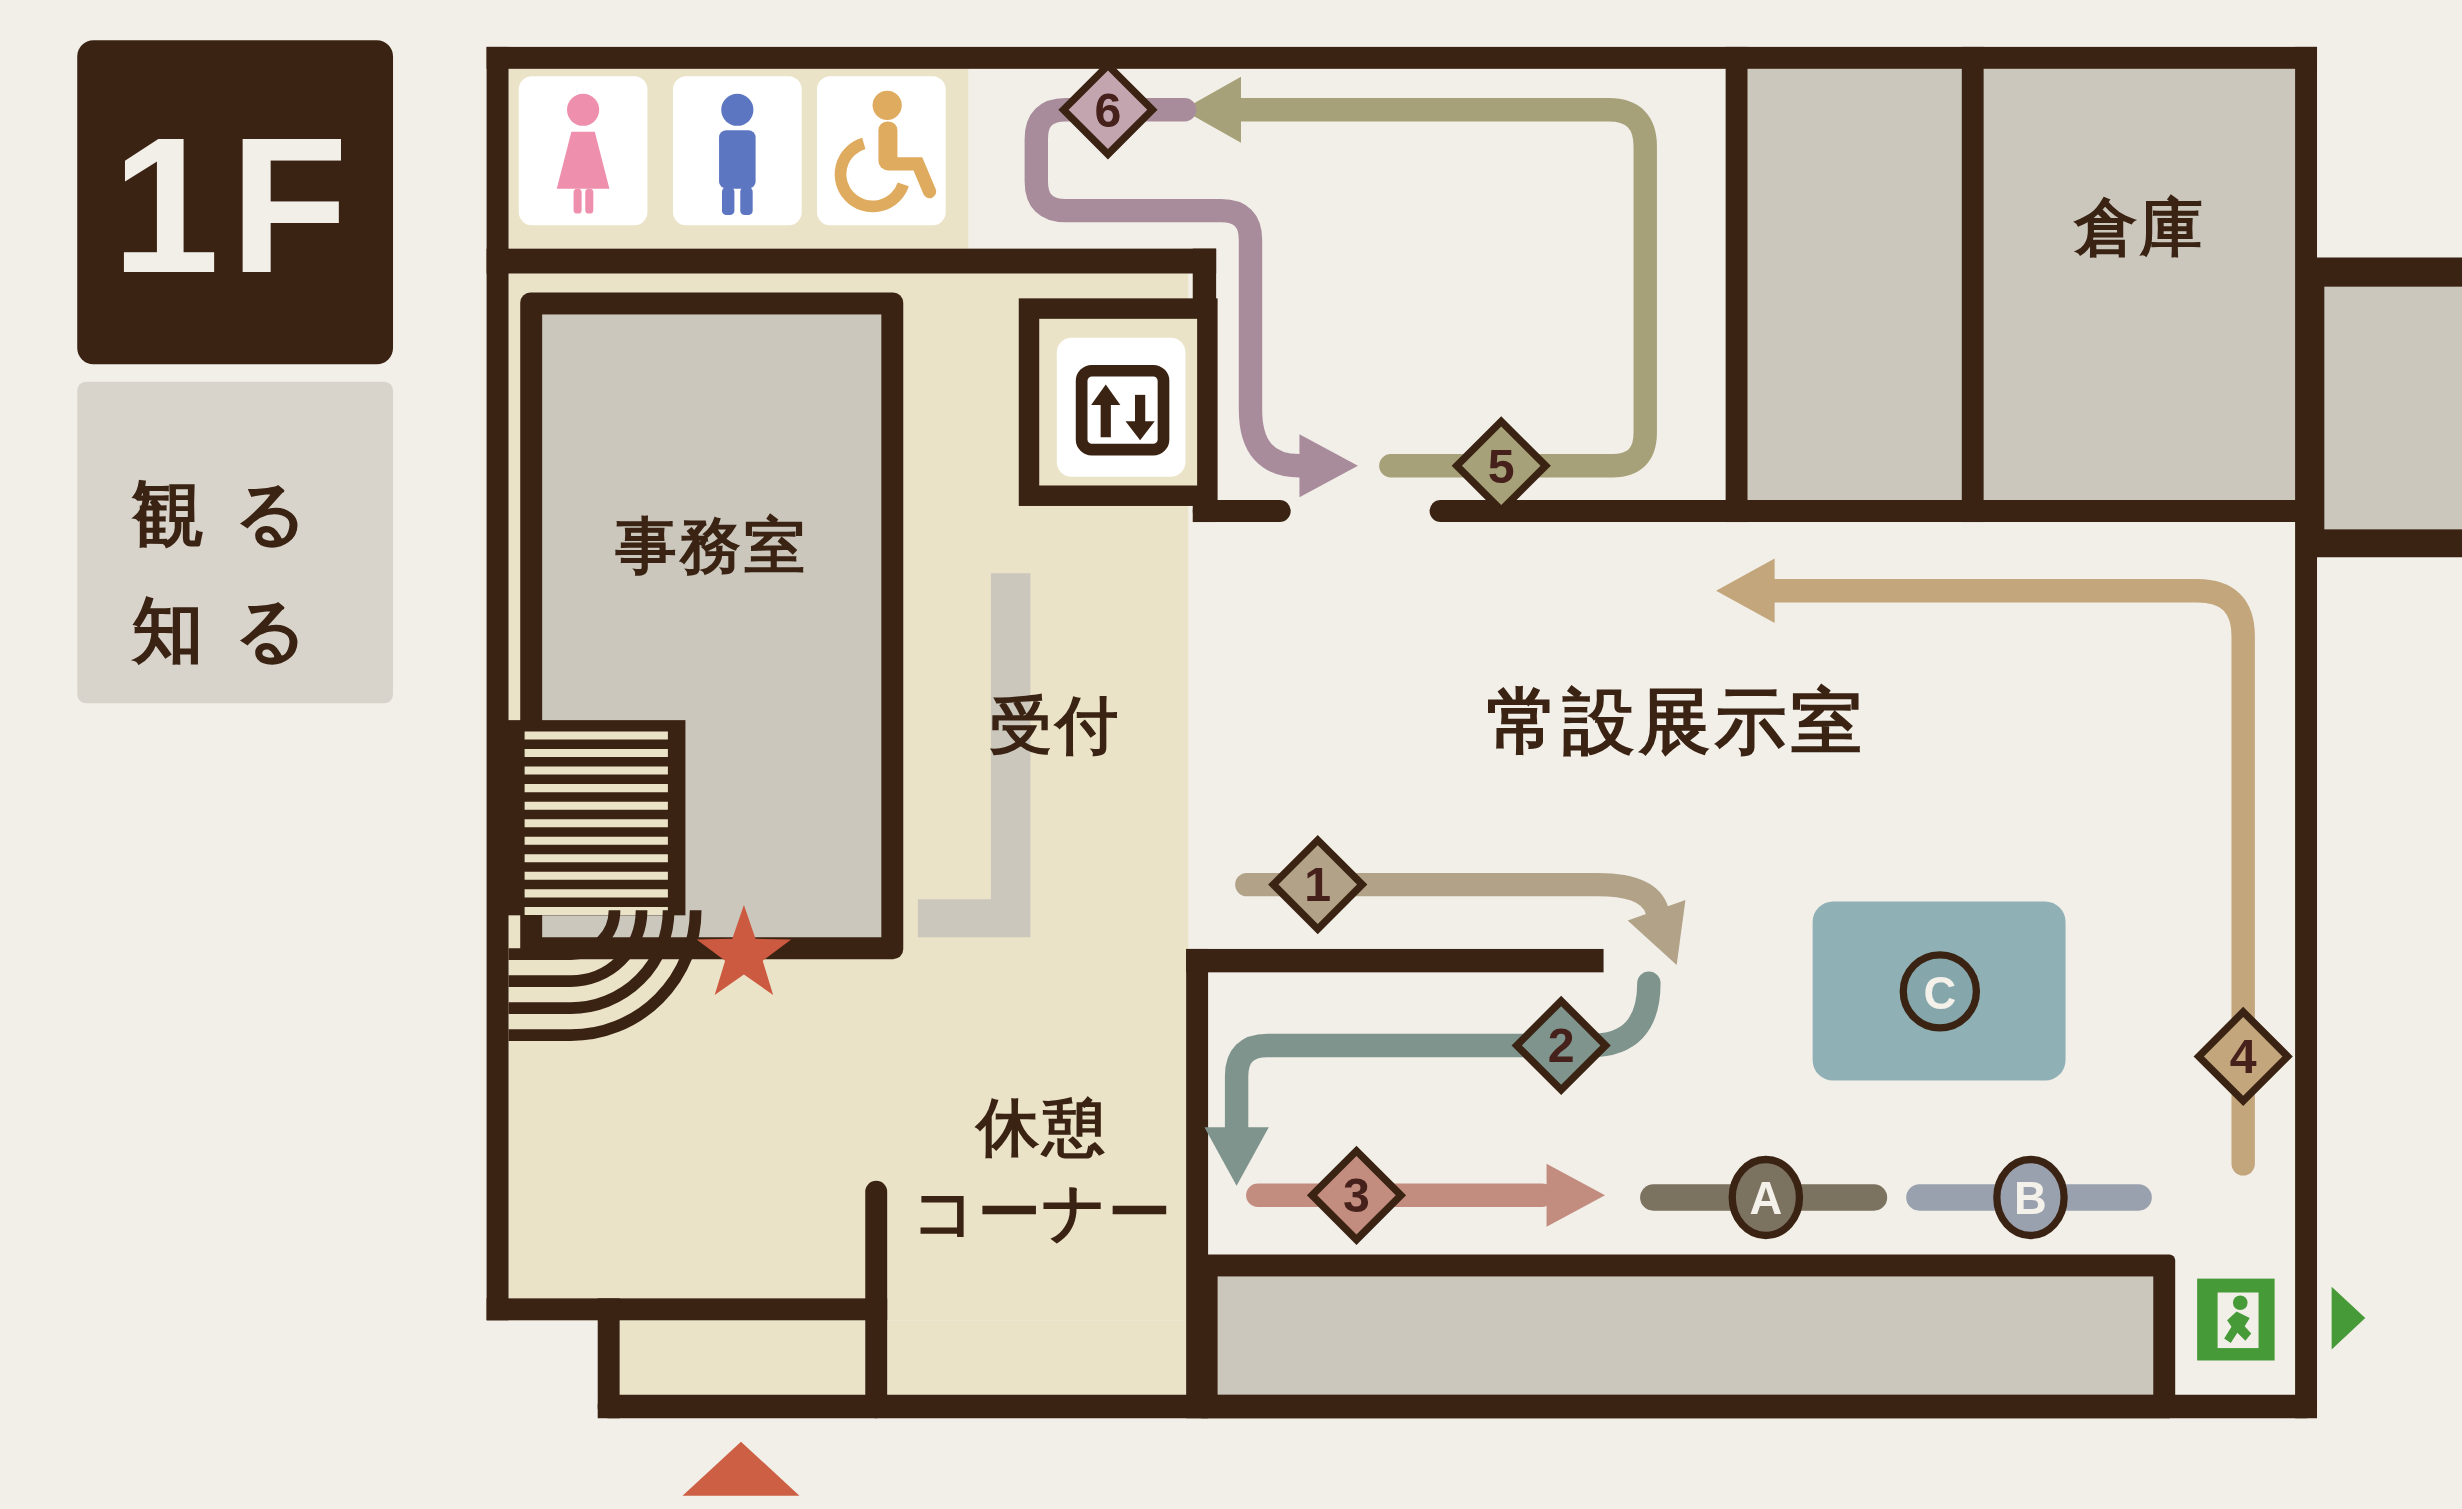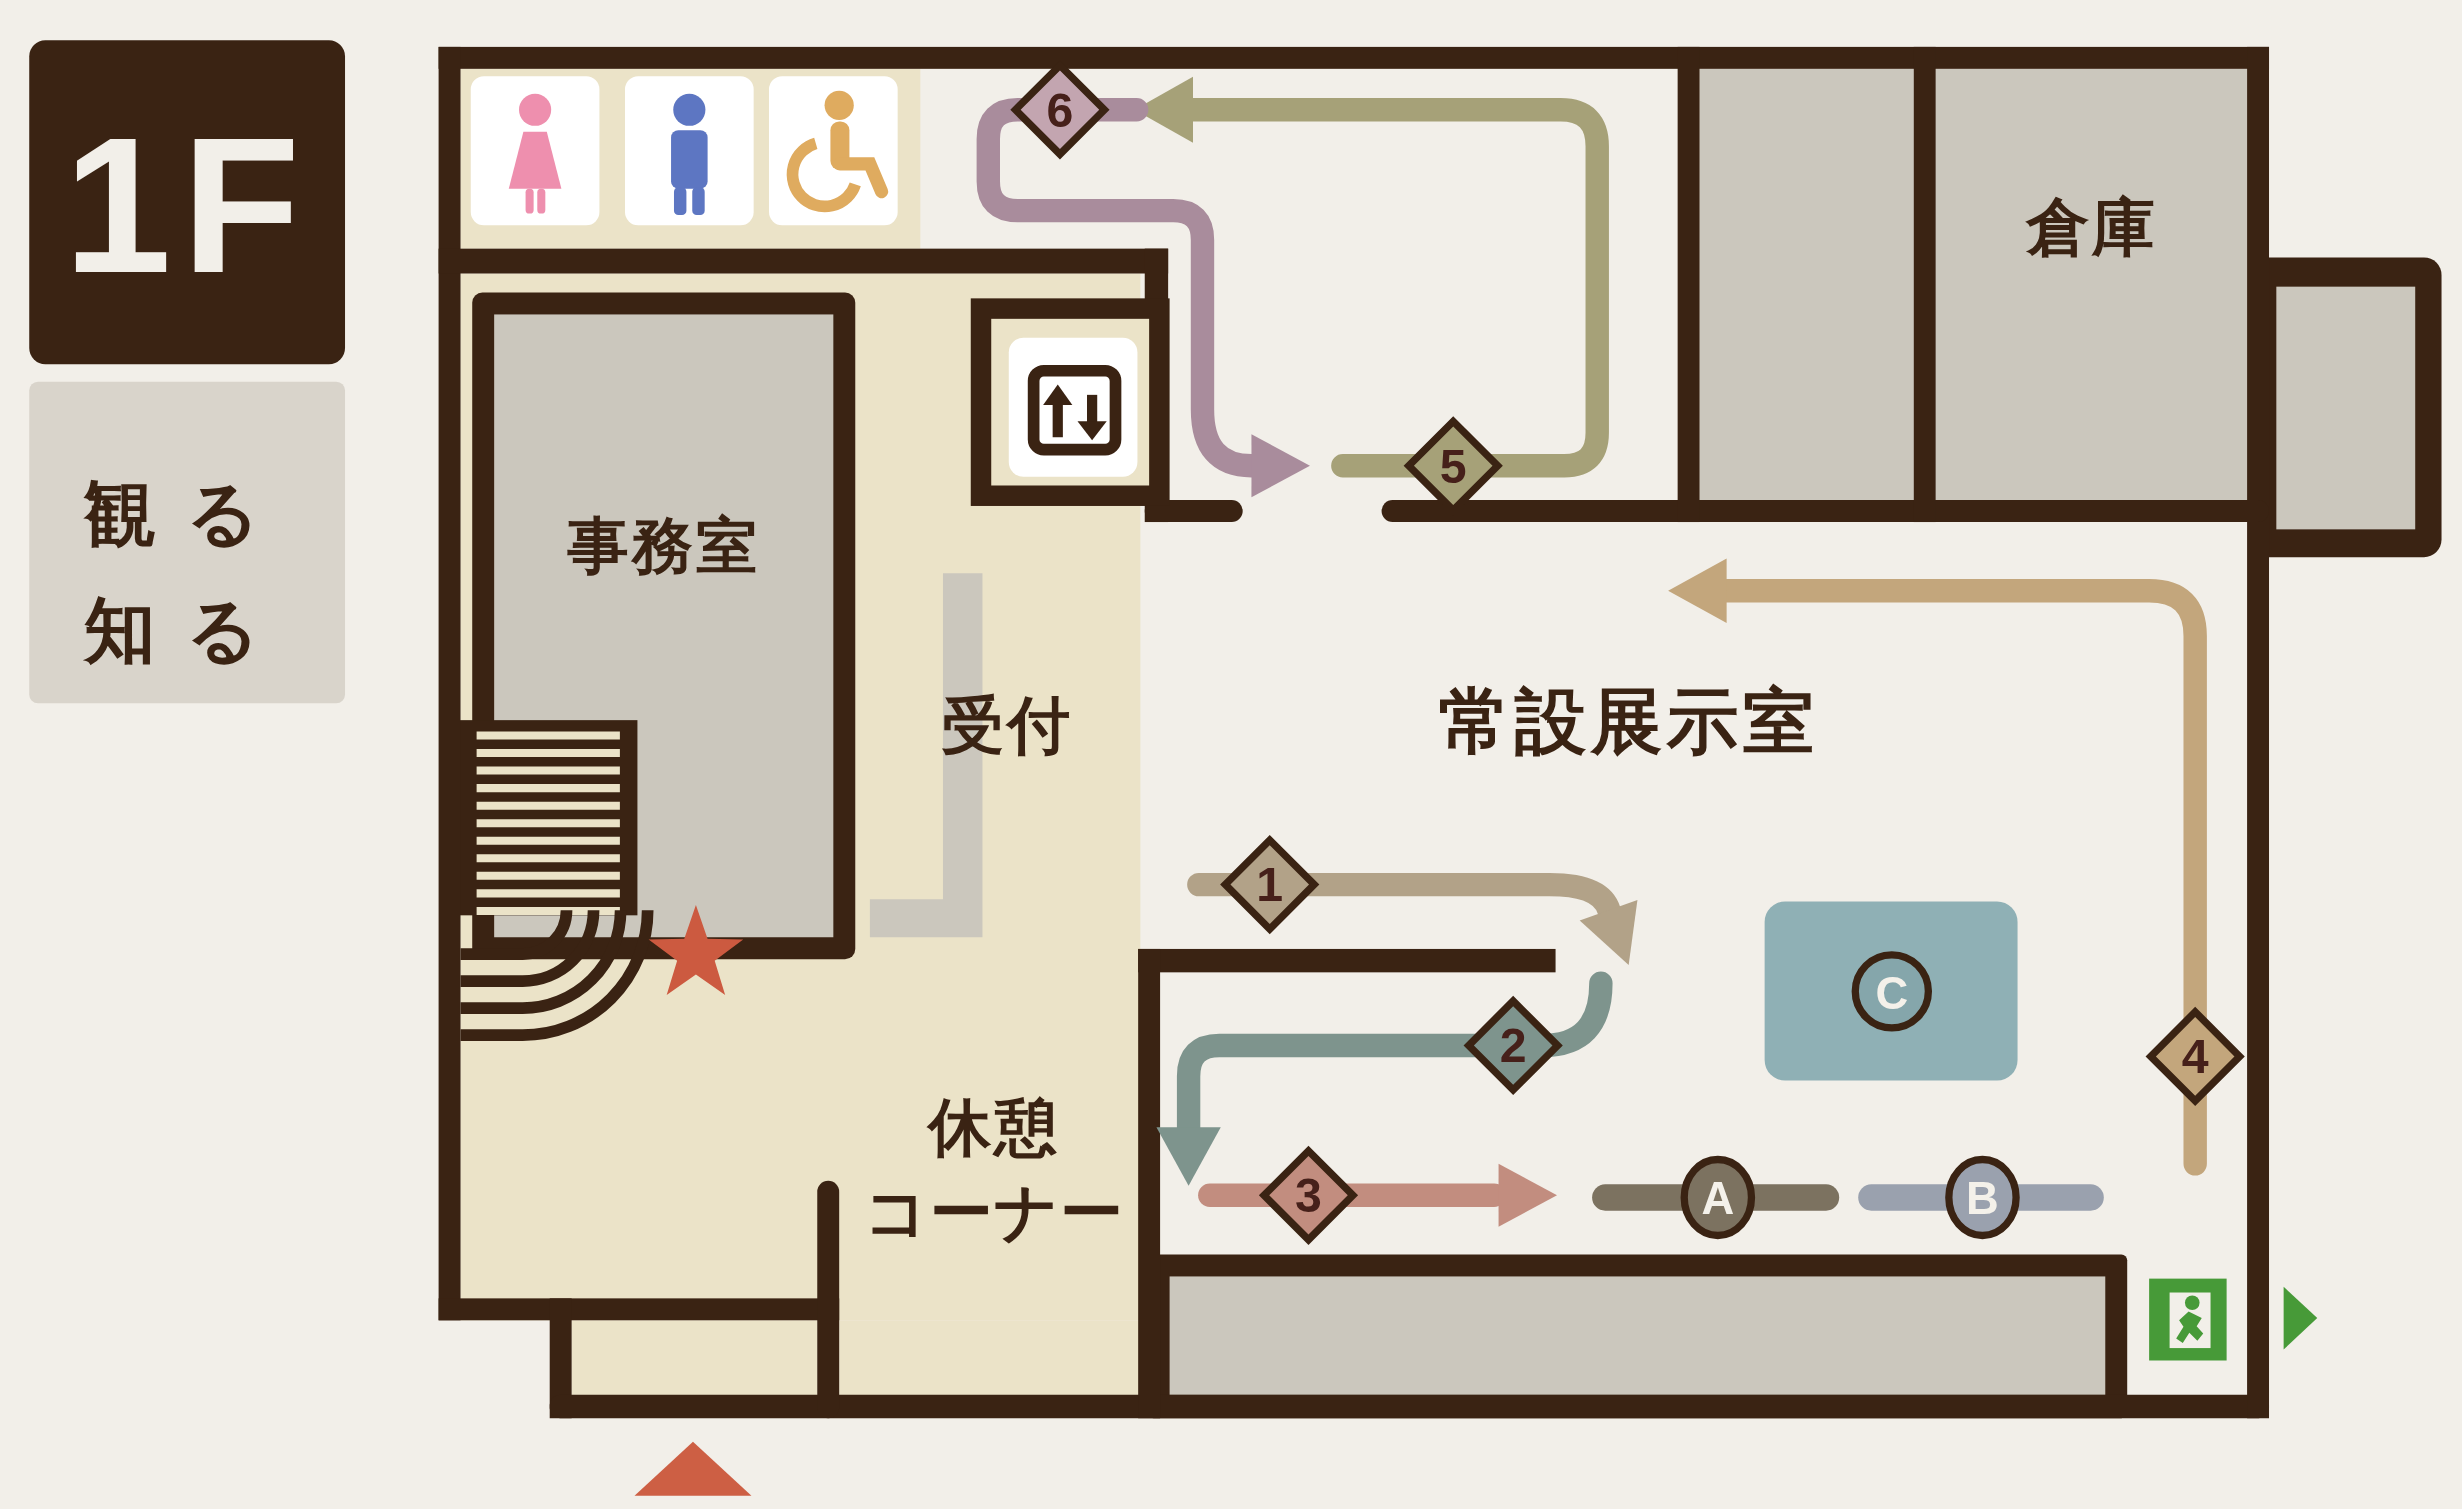--- a/index.html
+++ b/index.html
@@ -1,17 +1,17 @@
 <!DOCTYPE html>
 <html style="--bg: #f2efe9; --wall: #3a2313; --beige: #ebe3c8; --gray: #cbc7bd; --panel: #d9d4cb; --white: #ffffff; --pink: #ee8fae; --blue: #5d76c2; --gold: #dfab5f; --route1: #b2a288; --route2: #7e948d; --route3: #c28d7f; --route4: #c3a67c; --route5: #a6a178; --route6: #a98c9c; --diamond6: #c3a5b0; --cdisplay: #8fb0b5; --ccircle: #85a6ab; --abar: #7c7260; --bbar: #9aa1ae; --green: #479a38; --red: #cd5f44; --star: #cc5a40; --numcolor: #46201a;font-size:11.7px"><head>
 <meta charset="utf-8">
 <style>
   html,body{margin:0;padding:0;background:var(--bg,#f2efe9);}
   body{font-family:"Liberation Sans","DejaVu Sans",sans-serif;}
-  .stage{position:relative;width:2072px;height:1509px;background:var(--bg);}
+  .stage{position:relative;width:2072px;height:1509px;background:var(--bg);margin-left:48px;}
   svg{display:block;}
   text{font-family:"Liberation Sans","DejaVu Sans",sans-serif;font-weight:bold;fill:var(--wall);}
   .bgfill{fill:var(--bg);}
   .wallf{fill:var(--wall);}
   .beigef{fill:var(--beige);}
   .grayf{fill:var(--gray);}
   .panelf{fill:var(--panel);}
   .whitef{fill:var(--white);}
   .pinkf{fill:var(--pink);}
   .bluef{fill:var(--blue);}

